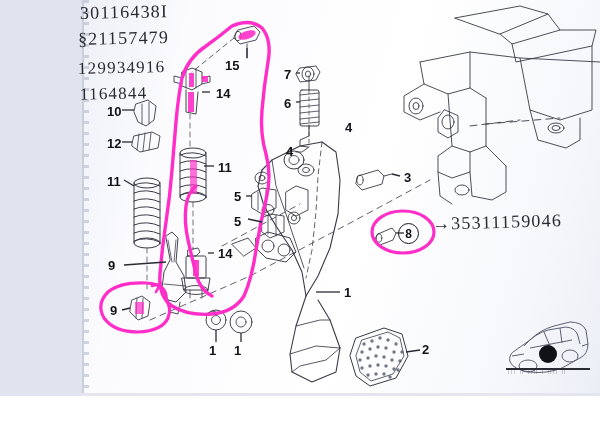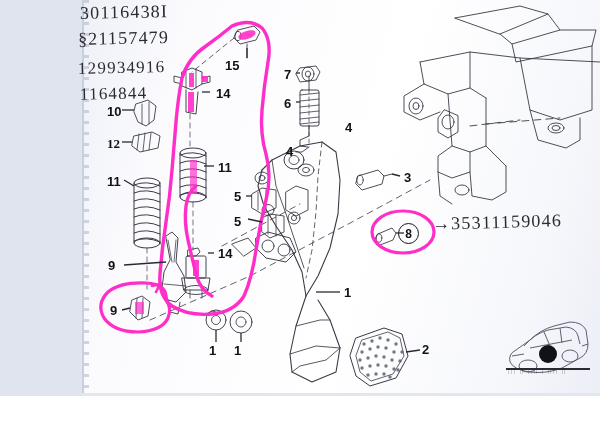--- a/index.html
+++ b/index.html
@@ -296,21 +296,21 @@
   <div class="callout" style="left:286px;top:144px;">4</div>
   <div class="callout" style="left:345px;top:120px;">4</div>
   <div class="callout" style="left:234px;top:189px;">5</div>
   <div class="callout" style="left:234px;top:214px;">5</div>
   <div class="callout" style="left:284px;top:96px;">6</div>
   <div class="callout" style="left:284px;top:67px;">7</div>
   <div class="callout" style="left:110px;top:303px;">9</div>
   <div class="callout" style="left:108px;top:258px;">9</div>
   <div class="callout" style="left:107px;top:174px;">11</div>
   <div class="callout" style="left:218px;top:160px;">11</div>
-  <div class="callout" style="left:107px;top:136px;font-family:Liberation Serif, serif;">12</div>
+  <div class="callout" style="left:107px;top:136px;">12</div>
   <div class="callout" style="left:107px;top:104px;">10</div>
   <div class="callout" style="left:216px;top:86px;">14</div>
   <div class="callout" style="left:218px;top:246px;">14</div>
   <div class="callout" style="left:225px;top:58px;">15</div>
   <div class="callout" style="left:209px;top:343px;">1</div>
   <div class="callout" style="left:234px;top:343px;">1</div>
 
   <div class="num-badge" style="left:398px;top:223px;width:19px;height:19px;">
     <span>8</span>
   </div>

